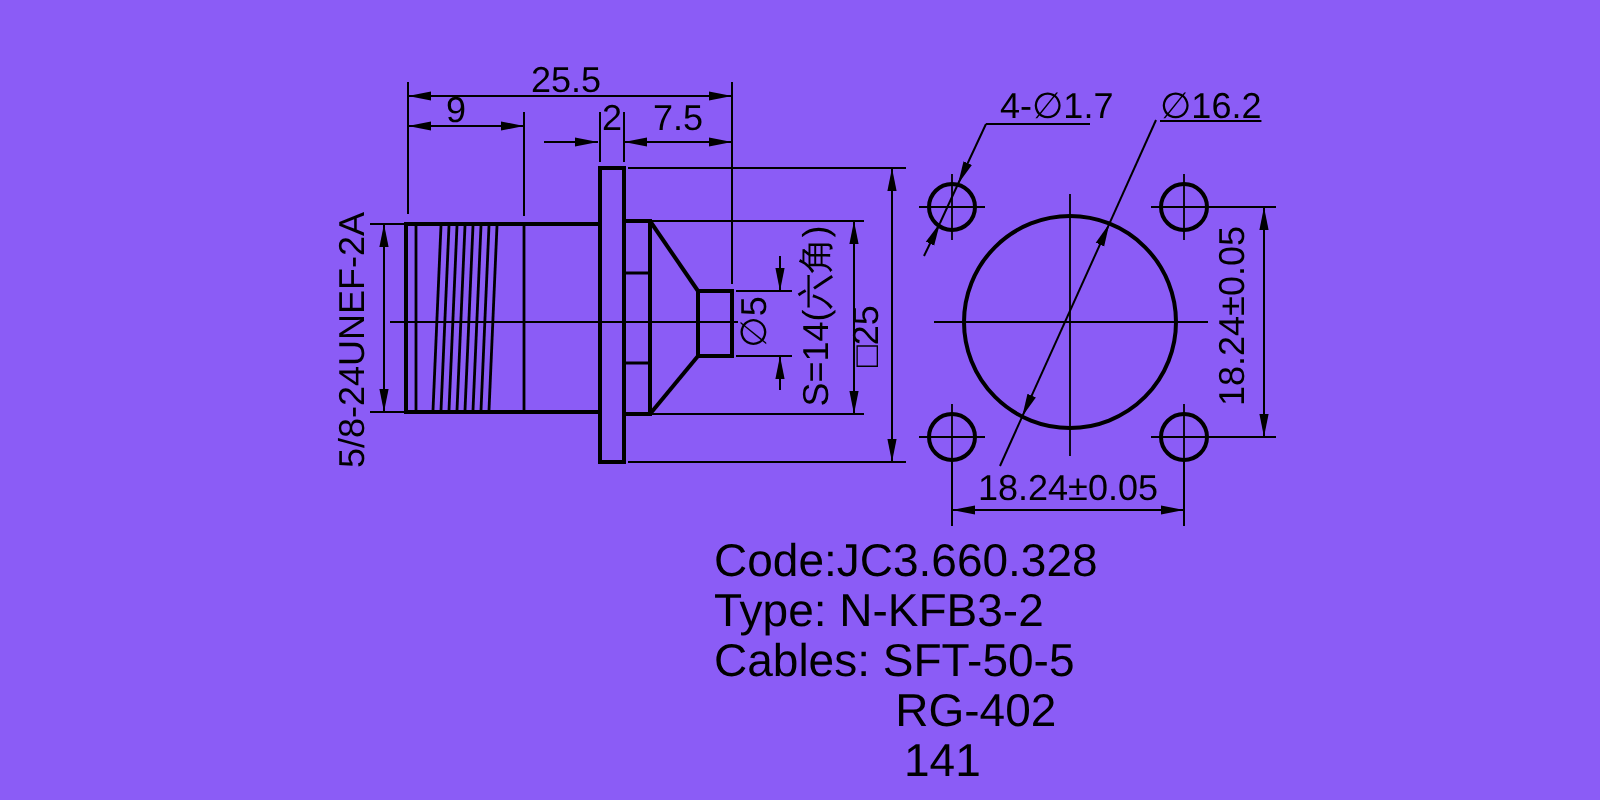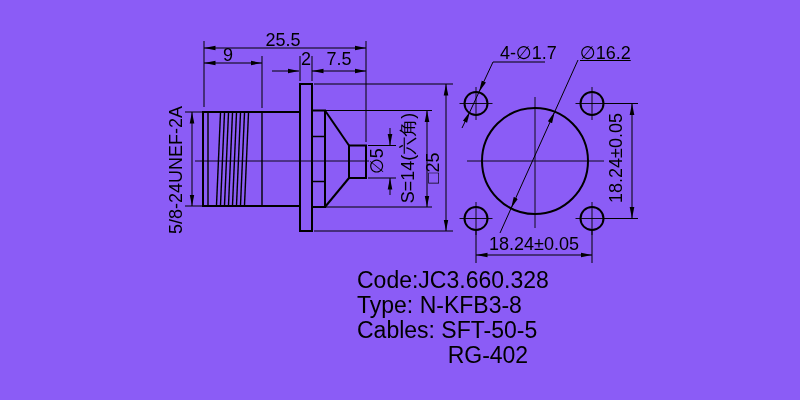--- a/index.html
+++ b/index.html
@@ -144,18 +144,19 @@
   <div class="lbl" style="left:500px;top:43px;">4-∅1.7</div>
 
   <div class="lbl" style="left:580px;top:43px;text-decoration:underline;">∅16.2</div>
 
   <div class="lbl c" style="left:476px;top:234px;width:116px;">18.24±0.05</div>
 
   <div class="lbl rot" style="left:558px;top:148px;width:116px;height:20px;">18.24±0.05</div>
 
   <div class="notes">
     <div>Code:JC3.660.328</div>
-    <div>Type: N-KFB3-8</div>
+    <div>Type: N-KFB3-2</div>
     <div>Cables: SFT-50-5</div>
     <div class="indent1">RG-402</div>
+    <div class="indent2">141</div>
   </div>
 
 </div>
 
 </body></html>

